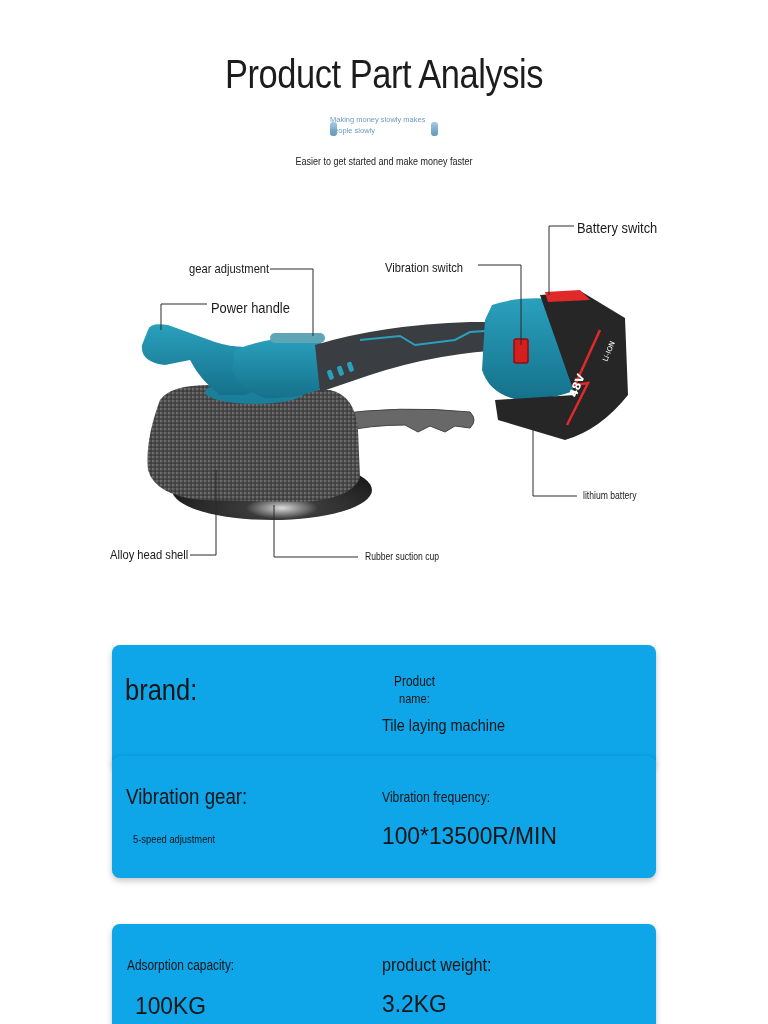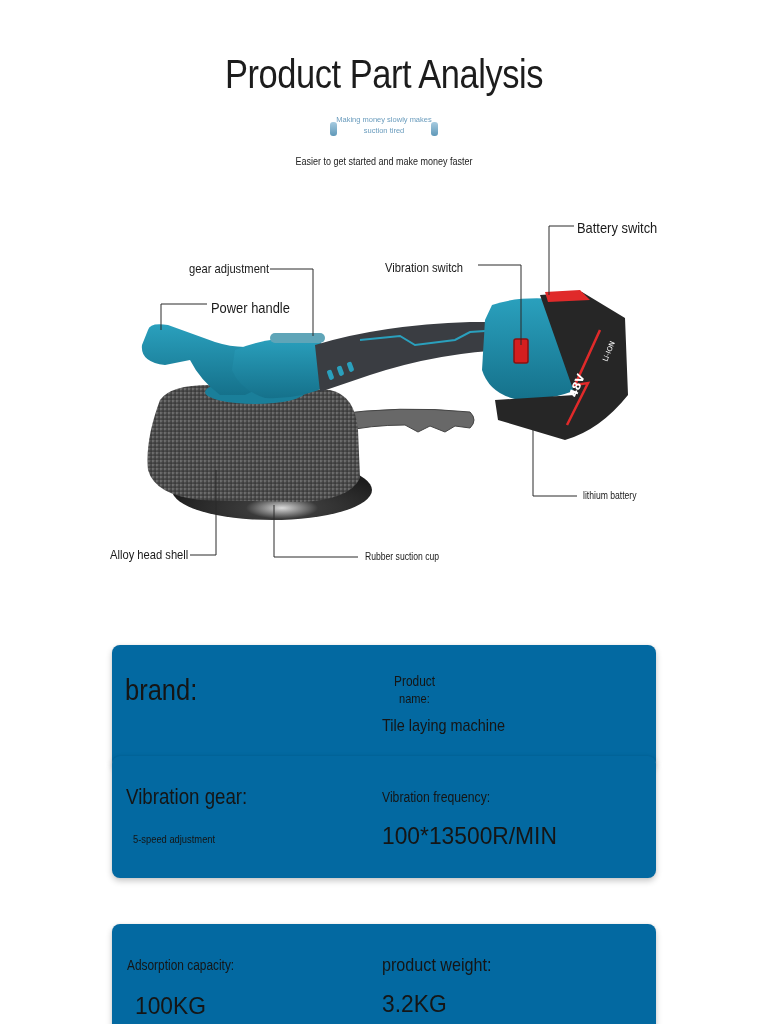--- a/index.html
+++ b/index.html
@@ -4,40 +4,40 @@
 <style>
   * { box-sizing: border-box; margin: 0; padding: 0; }
   html, body { width: 768px; height: 1024px; overflow: hidden; background: #ffffff; }
   body { font-family: "Liberation Sans", sans-serif; color: #1a1a1a; position: relative; }
 
   .title { position: absolute; top: 52px; left: 0; width: 768px; text-align: center;
     font-size: 40px; font-weight: 400; color: #1c1c1c; transform: scaleX(0.86); transform-origin: center; letter-spacing: -0.5px; }
   .badge { position: absolute; top: 114px; left: 330px; width: 108px; height: 24px; }
   .badge .cap { position: absolute; top: 8px; width: 7px; height: 14px; border-radius: 3px; background: linear-gradient(180deg,#a6cbe0,#5f98b8); }
   .badge .cap.l { left: 0; } .badge .cap.r { right: 0; }
-  .badge .txt { position: absolute; left: 0; width: 108px; text-align: center; font-size: 7.5px; line-height: 11px; color: #6a9cbd; }
+  .badge .txt { position: absolute; left: 0; width: 108px; font-size: 7.5px; line-height: 11px; color: #6a9cbd; }
   .subtitle { position: absolute; top: 156px; left: 0; width: 768px; text-align: center; font-size: 10px; color: #222; transform: scaleX(0.9); }
 
   .label { position: absolute; font-size: 13px; color: #1a1a1a; white-space: nowrap; transform-origin: left center; transform: scaleX(0.86); }
   .label.lg { font-size: 15px; }
   .label.sm { font-size: 10px; }
 
-  .card { position: absolute; left: 112px; width: 544px; background: #0369a1; border-radius: 8px;
+  .card { position: absolute; left: 112px; width: 544px; background: #0ea5e9; border-radius: 8px;
     box-shadow: 0 3px 6px rgba(0,0,0,0.22), 0 0 2px rgba(0,0,0,0.08); }
   .card .t { position: absolute; white-space: nowrap; transform-origin: left center; color: #151515; }
 </style>
 </head>
 <body>
 
 <div class="title">Product Part Analysis</div>
 <div class="badge">
   <span class="cap l"></span>
   <span class="cap r"></span>
   <div class="txt" style="top:0">Making money slowly makes</div>
-  <div class="txt" style="top:11px">suction tired</div>
+  <div class="txt" style="top:11px">people slowly</div>
 </div>
 <div class="subtitle">Easier to get started and make money faster</div>
 
 <svg style="position:absolute;left:0;top:0" width="768" height="600" viewBox="0 0 768 600">
   <defs>
     <linearGradient id="teal" x1="0" y1="0" x2="0" y2="1">
       <stop offset="0" stop-color="#2aa0bd"></stop>
         <stop offset="1" stop-color="#15718b"></stop>
     </linearGradient>
     <linearGradient id="shell" x1="0" y1="0" x2="1" y2="1">

